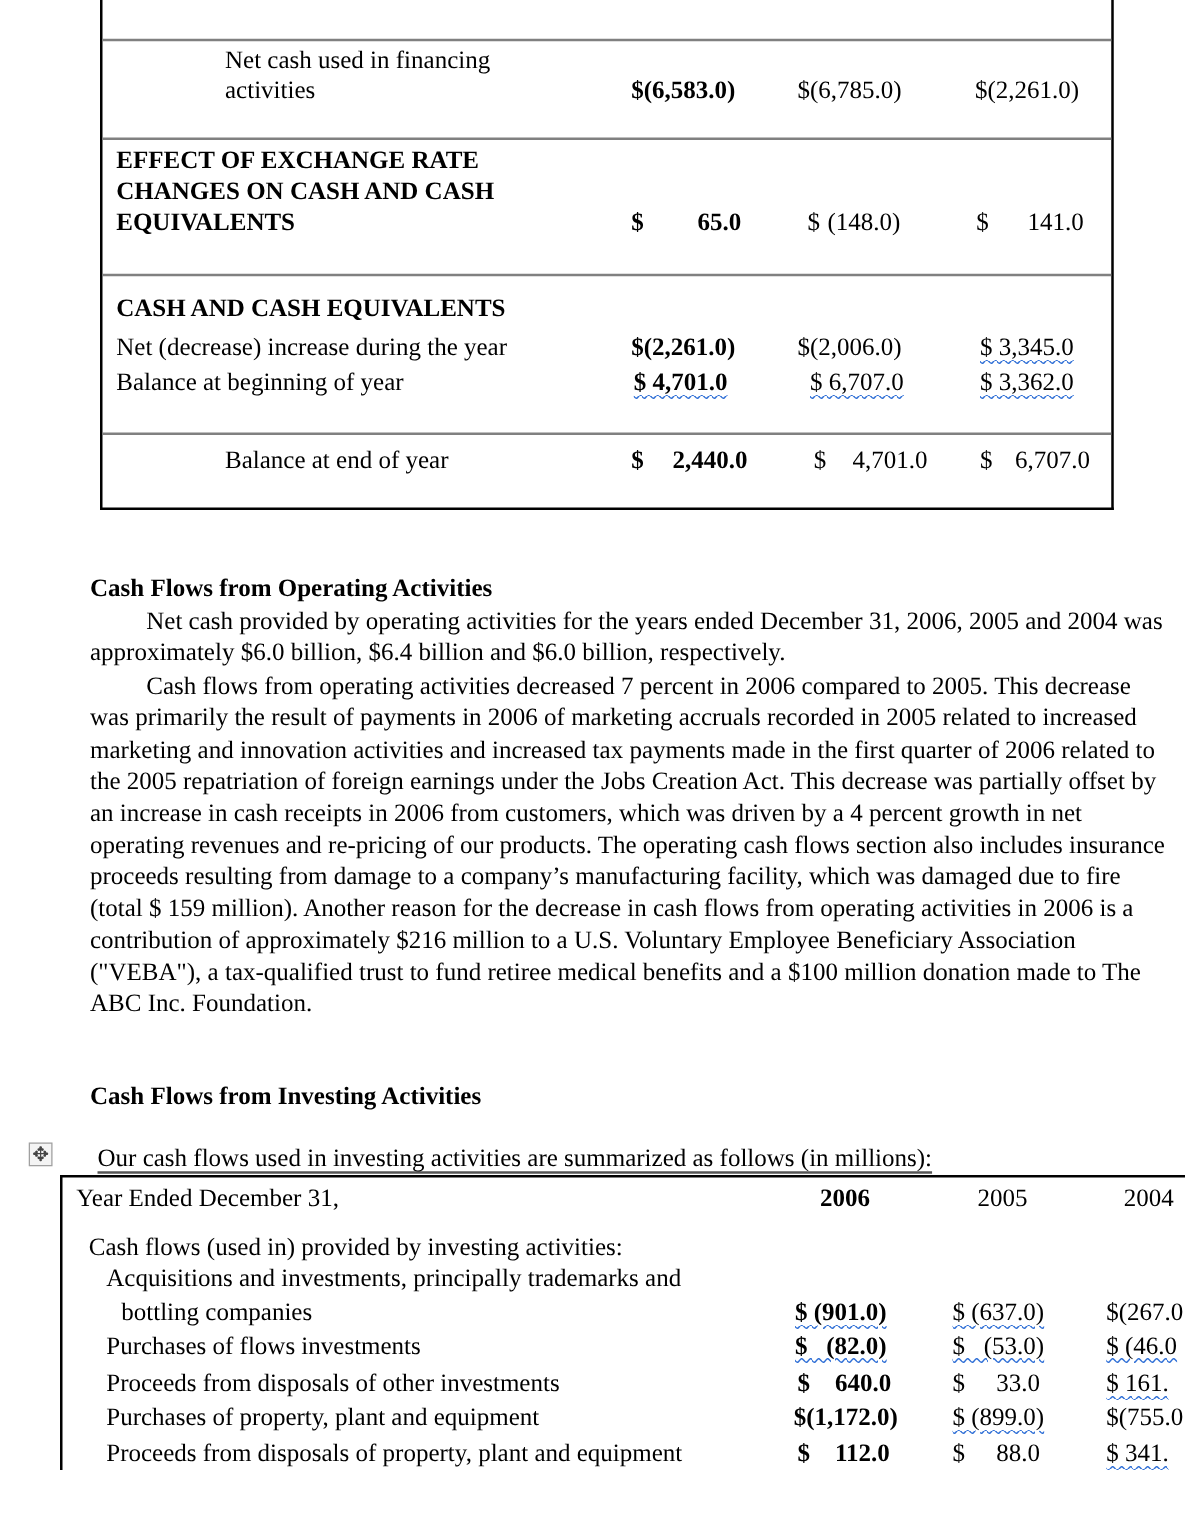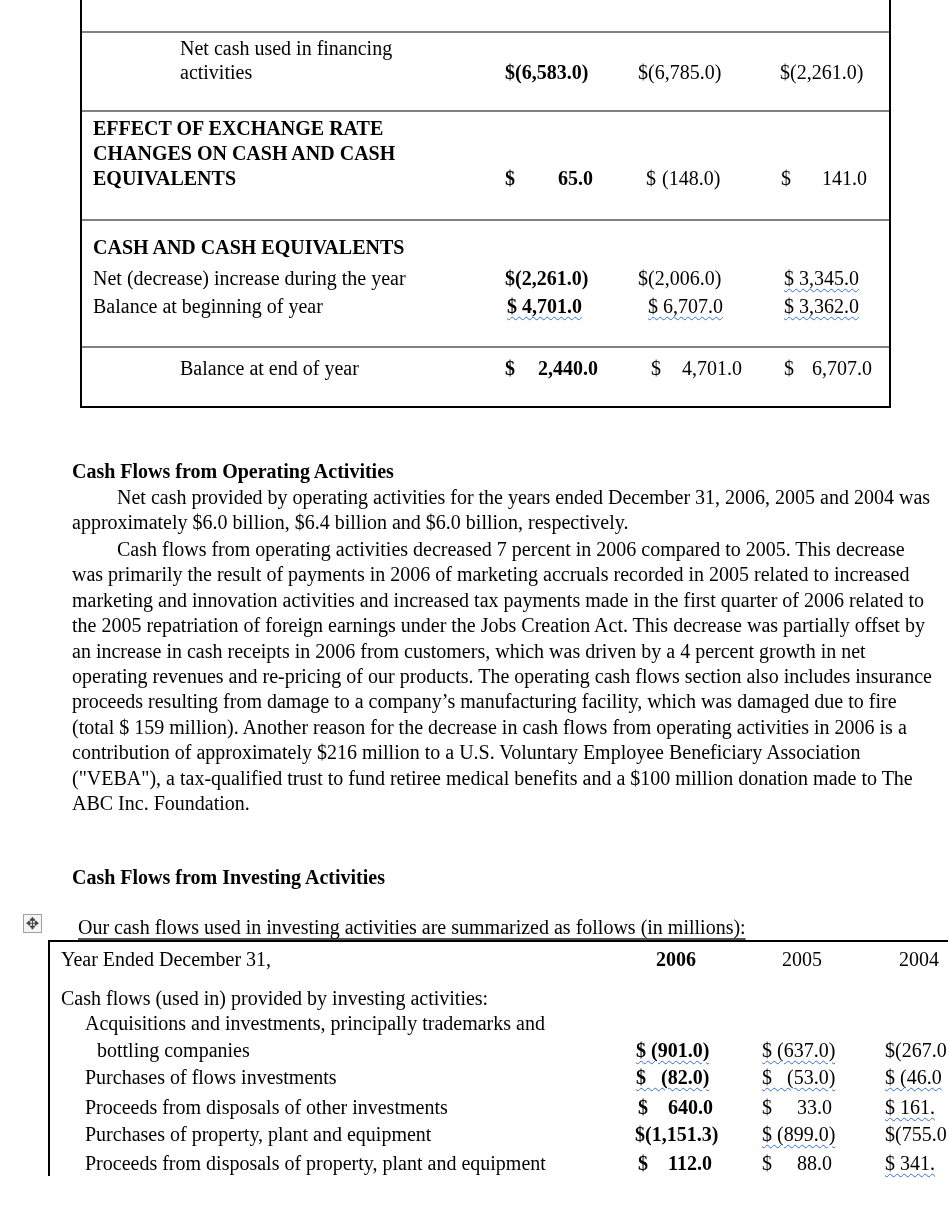--- a/index.html
+++ b/index.html
@@ -160,40 +160,40 @@
 <div id="move-handle">✥</div>
 <div id="invest-caption">Our cash flows used in investing activities are summarized as follows (in millions):</div>
 
 <div id="invest-table">
 
   <div class="irow" style="left:11px; top:4px;">Year Ended December 31,</div>
   <div class="irow bold" style="left:606px; top:4px;">2006</div>
   <div class="irow" style="left:732px; top:4px;">2005</div>
   <div class="irow" style="left:849px; top:4px;">2004</div>
 
-  <div class="irow" style="left:11px; top:43px;">Cash flows (used in) provided by investing activities:</div>
+  <div class="irow" style="left:21px; top:43px;">Cash flows (used in) provided by investing activities:</div>
 
   <div class="irow" style="left:35px; top:68px;">Acquisitions and investments, principally trademarks and</div>
   <div class="irow" style="left:47px; top:95px;">bottling companies</div>
   <div class="irow bold squiggle-partial" style="left:586px; top:95px;">$ (901.0)</div>
   <div class="irow squiggle-partial" style="left:712px; top:95px;">$ (637.0)</div>
   <div class="irow" style="left:835px; top:95px;">$(267.0</div>
 
   <div class="irow" style="left:35px; top:122px;">Purchases of flows investments</div>
   <div class="irow bold squiggle-partial" style="left:586px; top:122px; white-space:pre;">$   (82.0)</div>
   <div class="irow squiggle-partial" style="left:712px; top:122px; white-space:pre;">$   (53.0)</div>
   <div class="irow squiggle-partial" style="left:835px; top:122px; white-space:pre;">$ (46.0</div>
 
   <div class="irow" style="left:35px; top:152px;">Proceeds from disposals of other investments</div>
   <div class="irow bold" style="left:588px; top:152px; white-space:pre;">$    640.0</div>
   <div class="irow" style="left:712px; top:152px; white-space:pre;">$     33.0</div>
   <div class="irow squiggle" style="left:835px; top:152px; white-space:pre;">$ 161.</div>
 
   <div class="irow" style="left:35px; top:179px;">Purchases of property, plant and equipment</div>
-  <div class="irow bold" style="left:585px; top:179px;">$(1,151.3)</div>
+  <div class="irow bold" style="left:585px; top:179px;">$(1,172.0)</div>
   <div class="irow squiggle-partial" style="left:712px; top:179px;">$ (899.0)</div>
   <div class="irow" style="left:835px; top:179px;">$(755.0</div>
 
   <div class="irow" style="left:35px; top:208px;">Proceeds from disposals of property, plant and equipment</div>
   <div class="irow bold" style="left:588px; top:208px; white-space:pre;">$    112.0</div>
   <div class="irow" style="left:712px; top:208px; white-space:pre;">$     88.0</div>
   <div class="irow squiggle" style="left:835px; top:208px; white-space:pre;">$ 341.</div>
 </div>
 
 </body></html>

